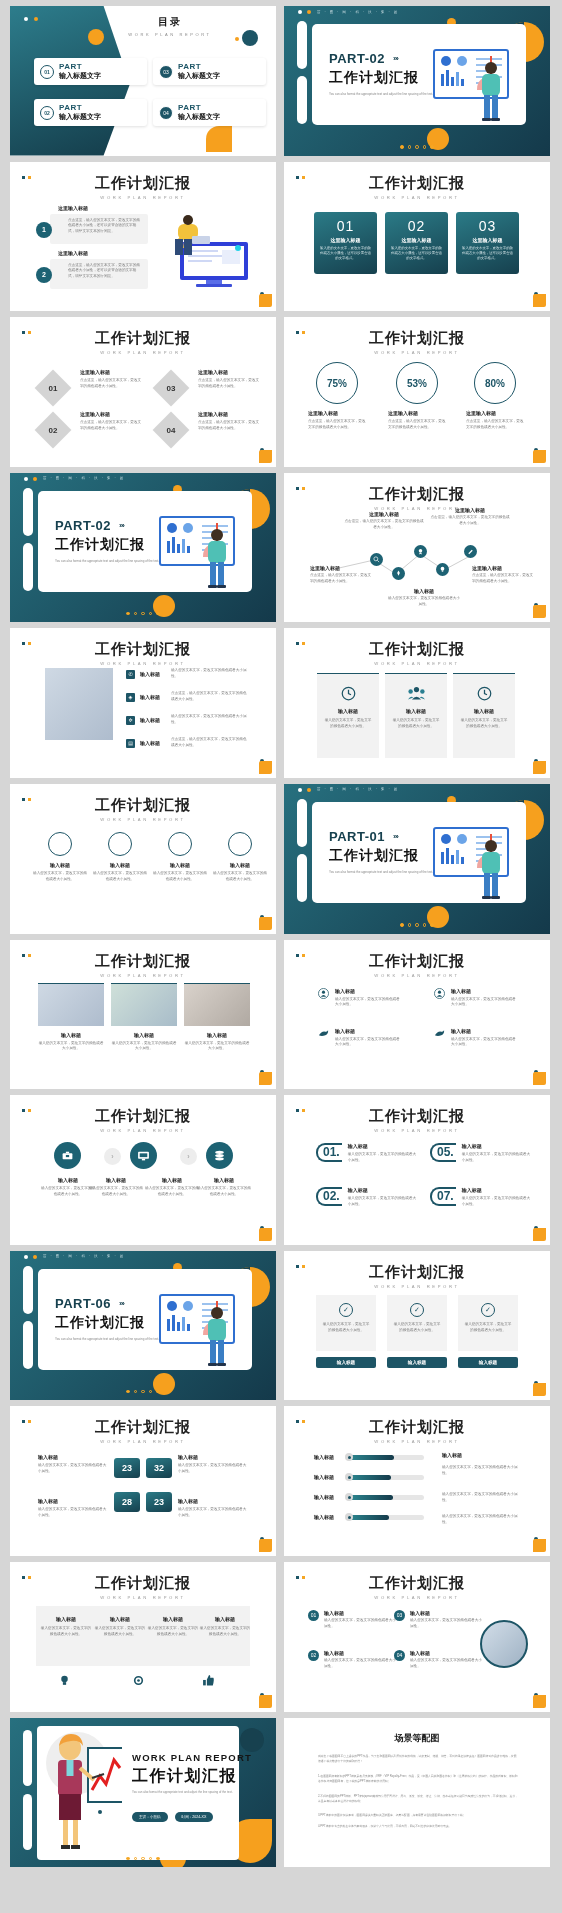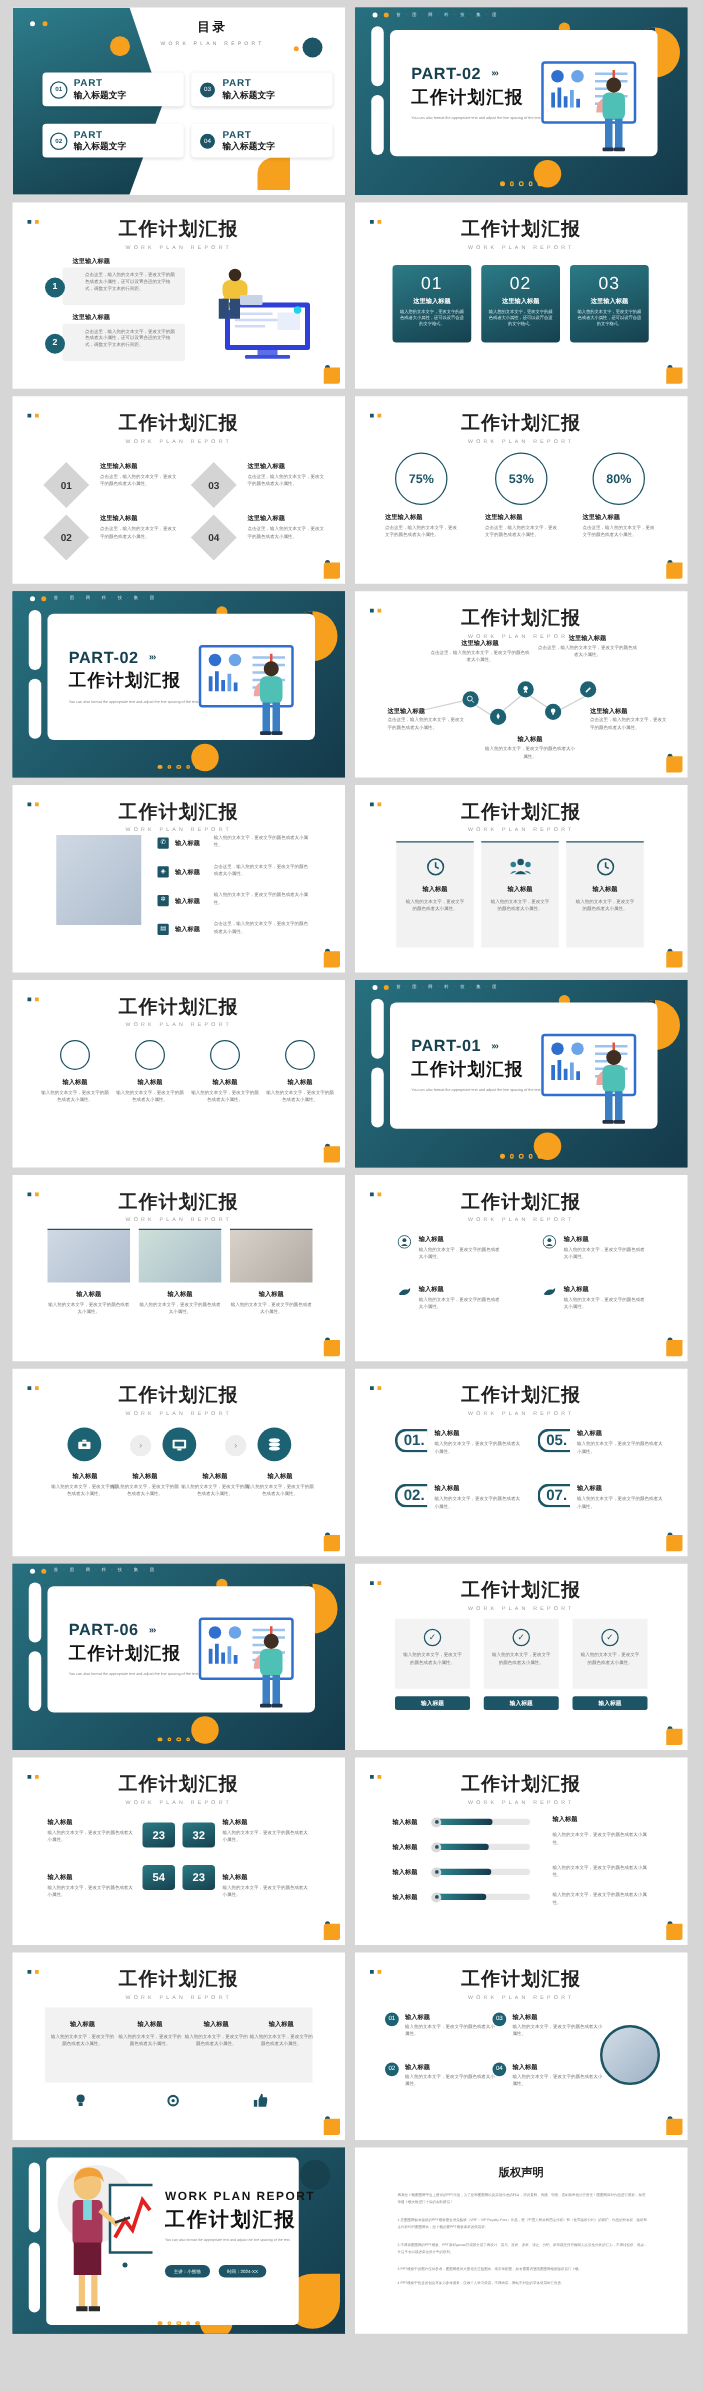--- a/index.html
+++ b/index.html
@@ -939,21 +939,21 @@
       <div style="position:absolute;left:28px;top:92px;width:70px;">
         <div class="lbl">输入标题</div>
         <div class="bdy" style="margin-top:3px;">输入您的文本文字，更改文字的颜色或者大小属性。</div>
       </div>
       <div style="position:absolute;left:168px;top:92px;width:70px;">
         <div class="lbl">输入标题</div>
         <div class="bdy" style="margin-top:3px;">输入您的文本文字，更改文字的颜色或者大小属性。</div>
       </div>
       <div class="stat-pill" style="position:absolute;left:104px;top:52px;">23</div>
       <div class="stat-pill" style="position:absolute;left:136px;top:52px;">32</div>
-      <div class="stat-pill" style="position:absolute;left:104px;top:86px;">54</div>
+      <div class="stat-pill" style="position:absolute;left:104px;top:86px;">28</div>
       <div class="stat-pill" style="position:absolute;left:136px;top:86px;">23</div>
       <div class="corner">
           <div class="dt"></div>
           <div class="sq"></div>
         </div>
     </div>
 
     <div class="slide">
       <div class="dots2">
           <i class="b"></i>
@@ -1149,21 +1149,21 @@
       <div class="pager">
         <i class="on"></i>
           <i></i>
         <i></i>
           <i></i>
         <i class="on"></i>
       </div>
     </div>
 
     <div class="slide">
-      <div class="copy-title" style="position:absolute;left:0;right:0;top:14px;">版权声明</div>
+      <div class="copy-title" style="position:absolute;left:0;right:0;top:14px;">场景等配图</div>
       <div class="copy-p" style="position:absolute;left:34px;top:36px;width:200px;">感谢您下载图图网平台上提供的PPT作品，为了您和图图网以及原创作者的利益，请勿复制、传播、销售，否则将承担法律责任！图图网将对作品进行维权，按照传播下载次数进行十倍的索取赔偿！</div>
       <div class="copy-p" style="position:absolute;left:34px;top:56px;width:200px;">1.在图图网拥有版权的PPT模板是会员免版税（VRF：VIP Royalty-Free）作品，受《中国人民共和国著作权》和《世界版权公约》的保护。作品的所有权、版权和著作权均归图图网有，您下载的是PPT模板素材的使用权;</div>
       <div class="copy-p" style="position:absolute;left:34px;top:76px;width:200px;">2.不得将图图网的PPT模板、PPT素材делая其成部分用于再设计、用与、派发、派发、转让、分销、发布或任何可撤回为实质性分发的行为，不得转授权、退款，并且享有以或者单位设计中的权利;</div>
       <div class="copy-p" style="position:absolute;left:34px;top:95px;width:200px;">3.PPT模板中的图片仅供参考，图图网提供大量相关正版图库、场景等配图，如有需要请登陆图图网根据版权自行下载;</div>
       <div class="copy-p" style="position:absolute;left:34px;top:106px;width:200px;">4.PPT模板中包含的创意字体为参考服务，仅做个人学习使用，不得商用，网站不对您的字体使用时行负责。</div>
     </div>
 
   </div>
 </div>
 

